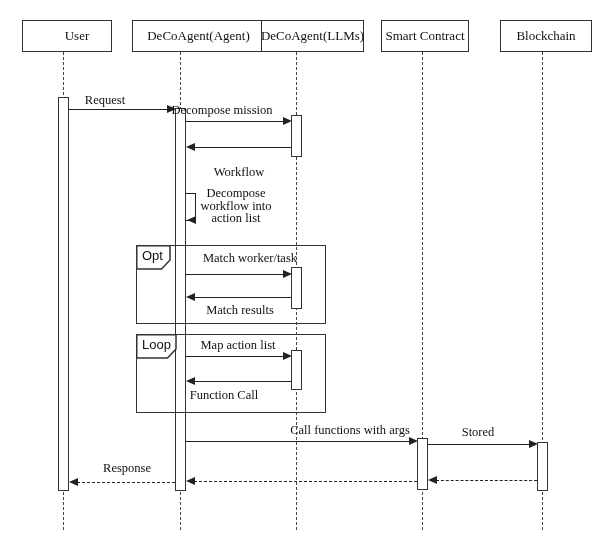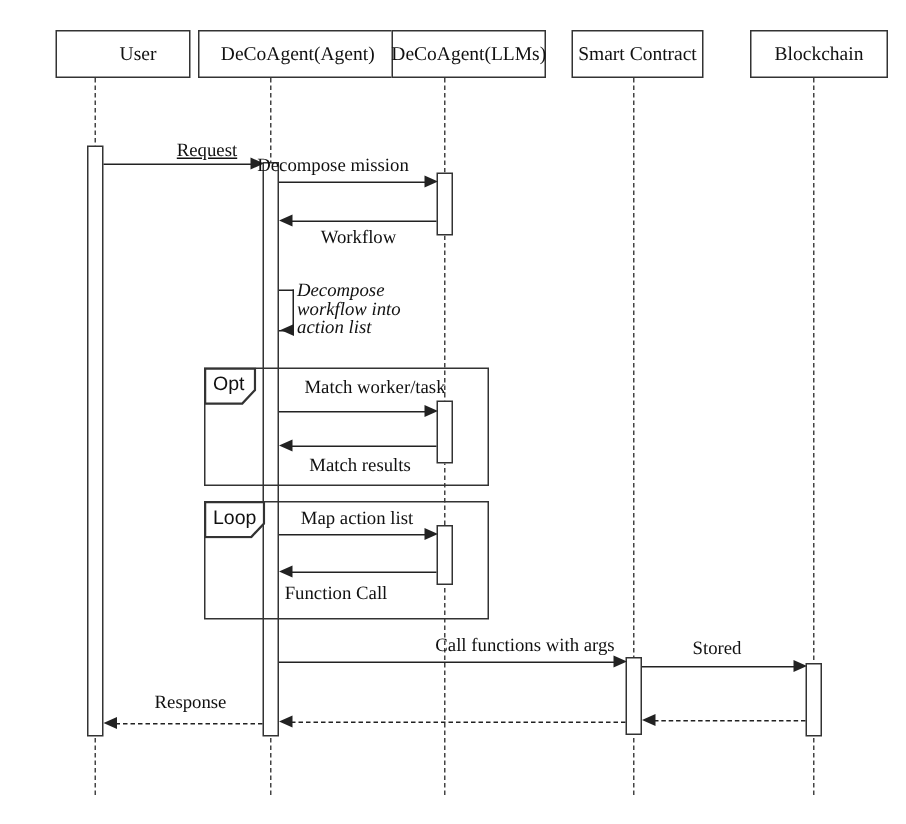--- a/index.html
+++ b/index.html
@@ -25,38 +25,38 @@
 
   .mline {position:absolute; height:0; border-top:1.5px solid #222; z-index:6;}
   .mline.dashed {border-top-style:dashed;}
   .head {position:absolute; width:0; height:0; border-top:4px solid transparent;
          border-bottom:4px solid transparent; z-index:6;}
   .head.r {border-left:9px solid #222;}
   .head.l {border-right:9px solid #222;}
 
   .mlabel {position:absolute; font-size:12.5px; white-space:nowrap;
            transform:translateX(-50%); z-index:7; background:transparent;}
-  .mlabel.multi {white-space:normal; width:76px;
-                 line-height:12.5px; transform:none;font-style:italic;}
+  .mlabel.multi {white-space:normal; text-align:center; width:76px;
+                 line-height:12.5px; transform:none;}
 
   .self {position:absolute; border:1.5px solid #222; border-left:none;
          box-sizing:border-box; z-index:6;}
 </style>
 </head>
 <body>
 
 <div class="diagram">
 
   <div class="lifeline" style="left:63px;"></div>
   <div class="lifeline" style="left:180px;"></div>
   <div class="lifeline" style="left:296px;"></div>
   <div class="lifeline" style="left:422px;"></div>
   <div class="lifeline" style="left:542px;"></div>
 
-  <div class="actor" style="left:37px;  width:90px;padding-left:20px;">
+  <div class="actor" style="left:22px;  width:90px;padding-left:20px;">
       <span>User</span>
     </div>
   <div class="actor" style="left:132px; width:133px;">
       <span>DeCoAgent(Agent)</span>
     </div>
   <div class="actor" style="left:261px; width:103px;">
       <span>DeCoAgent(LLMs)</span>
     </div>
   <div class="actor" style="left:381px; width:88px;">
       <span>Smart Contract</span>
@@ -84,29 +84,29 @@
   <div class="bar" style="left:58px;  top:97px;  height:394px;"></div>
   <div class="bar" style="left:175px; top:108px; height:383px;"></div>
   <div class="bar" style="left:291px; top:115px; height:42px;"></div>
   <div class="bar" style="left:291px; top:267px; height:42px;"></div>
   <div class="bar" style="left:291px; top:350px; height:40px;"></div>
   <div class="bar" style="left:417px; top:438px; height:52px;"></div>
   <div class="bar" style="left:537px; top:442px; height:49px;"></div>
 
   <div class="mline" style="left:69px; top:109px; width:99px;"></div>
   <div class="head r" style="left:167px; top:105px;"></div>
-  <div class="mlabel" style="left:138px; top:93px;text-decoration:underline;">Request</div>
+  <div class="mlabel" style="left:105px; top:93px;">Request</div>
 
   <div class="mline" style="left:186px; top:121px; width:98px;"></div>
   <div class="head r" style="left:283px; top:117px;"></div>
   <div class="mlabel" style="left:222px; top:103px;">Decompose mission</div>
 
   <div class="mline" style="left:194px; top:147px; width:97px;"></div>
   <div class="head l" style="left:186px; top:143px;"></div>
-  <div class="mlabel" style="left:239px; top:151px;">Workflow</div>
+  <div class="mlabel" style="left:239px; top:165px;">Workflow</div>
 
   <div class="self" style="left:186px; top:193px; width:10px; height:28px;"></div>
   <div class="head l" style="left:187px; top:216px;"></div>
   <div class="mlabel multi" style="left:198px; top:187px;">Decompose workflow into action list</div>
 
   <div class="mline" style="left:186px; top:274px; width:98px;"></div>
   <div class="head r" style="left:283px; top:270px;"></div>
   <div class="mlabel" style="left:250px; top:251px;">Match worker/task</div>
 
   <div class="mline" style="left:194px; top:297px; width:97px;"></div>

